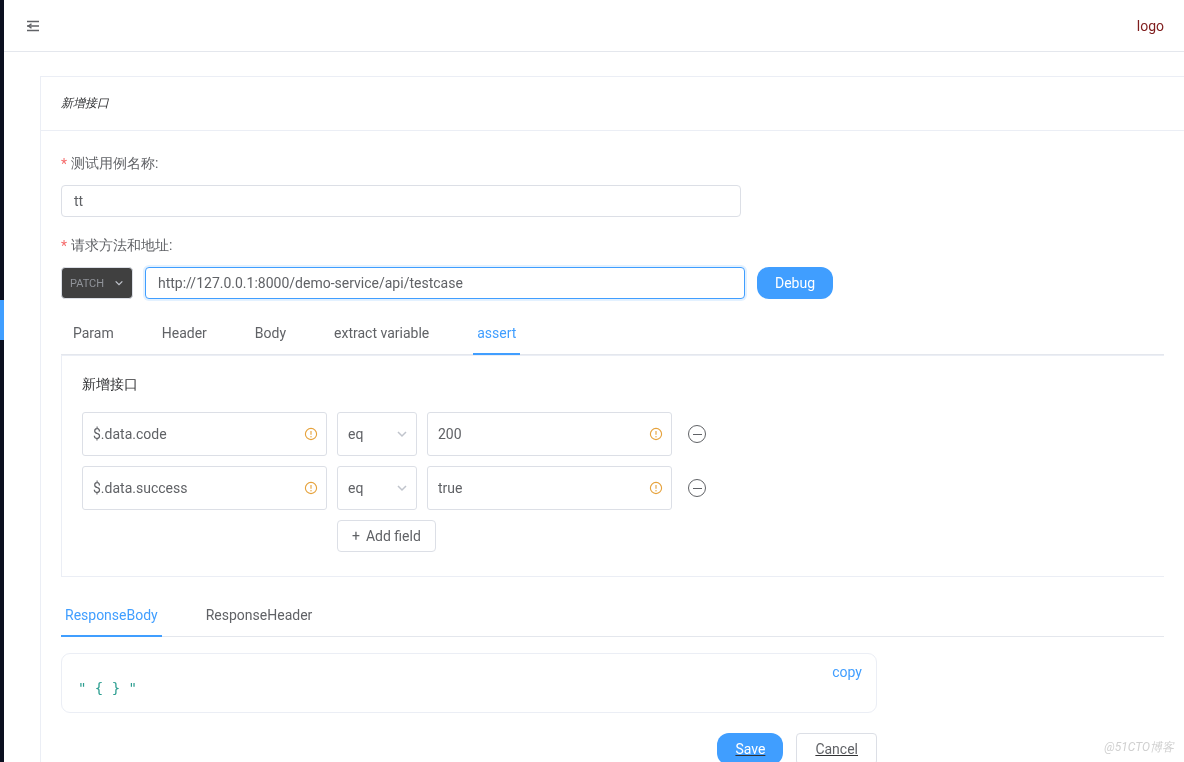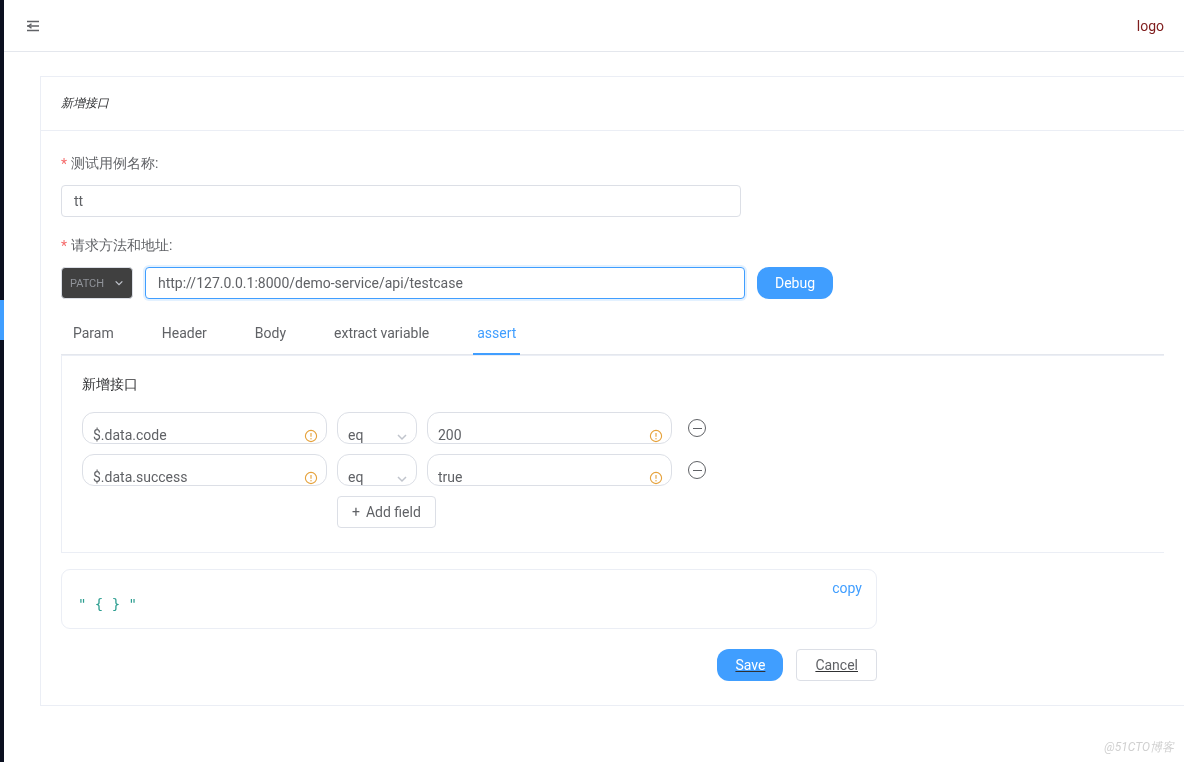--- a/index.html
+++ b/index.html
@@ -22,21 +22,21 @@
 .chev { width: 10px; height: 10px; }
 .url-input { flex: none; width: 600px; height: 32px; border: 1px solid #409EFF; border-radius: 4px; padding: 0 12px; font-size: 14px; color: #606266; outline: none; box-shadow: 0 0 0 2px rgba(64,158,255,0.15); }
 .btn-primary { background: #409EFF; color: #fff; border: none; border-radius: 12px; height: 32px; padding: 0 18px; font-size: 14px; cursor: pointer; }
 .tabs { display: flex; gap: 40px; border-bottom: 1px solid #e4e7ed; margin-top: 26px; padding: 0 8px; }
 .tab { padding: 0 4px 12px 4px; cursor: pointer; color: #606266; font-size: 14px; }
 .tab.active { color: #409EFF; border-bottom: 2px solid #409EFF; margin-bottom: -1px; }
 .assert-card { border: 1px solid #ebeef5; border-right: none; margin-top: 0; }
 .assert-title { padding: 20px 20px 18px 20px; font-size: 14px; color: #303133; }
 .assert-body { padding: 0 20px 24px 20px; }
 .assert-row { display: flex; align-items: center; gap: 10px; margin-bottom: 10px; }
-.field-input { position: relative; height: 32px; border: 1px solid #dcdfe6; border-radius: 12px; display: flex; align-items: flex-end; padding: 0 10px; background: #fff; }
+.field-input { position: relative; height: 44px; border: 1px solid #dcdfe6; border-radius: 3px; display: flex; align-items: center; padding: 0 10px; background: #fff; }
 .field-input input { border: none; outline: none; width: 100%; font-size: 14px; color: #606266; background: transparent; }
 .w-245 { width: 245px; }
 .w-80 { width: 80px; }
 .warn-icon { position: absolute; right: 8px; color: #E6A23C; width: 14px; height: 14px; }
 .chev-icon { position: absolute; right: 8px; color: #c0c4cc; width: 12px; height: 12px; }
 .minus-circle { width: 18px; height: 18px; border: 1px solid #606266; border-radius: 50%; display: flex; align-items: center; justify-content: center; cursor: pointer; margin-left: 6px; }
 .minus-circle::before { content:""; width: 9px; height: 1px; background: #606266; }
 .add-field-wrap { display: flex; justify-content: flex-start; margin-left: 255px; }
 .btn-plain { height: 32px; border: 1px solid #dcdfe6; border-radius: 4px; background: #fff; color: #606266; padding: 0 14px; font-size: 14px; cursor: pointer; display: flex; align-items: center; gap: 6px; }
 .plus { font-size: 14px; line-height: 1; }
@@ -161,20 +161,24 @@
         <div class="add-field-wrap">
           <button class="btn-plain">
             <span class="plus">+</span>
             <span>Add field</span>
           </button>
         </div>
       </div>
     </div>
   </div>
 
+  <div class="resp-tabs">
+    <div class="tab active">ResponseBody</div>
+    <div class="tab">ResponseHeader</div>
+  </div>
 
   <div class="resp-card">
     <span class="copy-link">copy</span>
     <div class="resp-body-text">" { } "</div>
   </div>
 
   <div class="footer">
     <button class="btn-primary">Save</button>
     <button class="btn-default">Cancel</button>
   </div>

